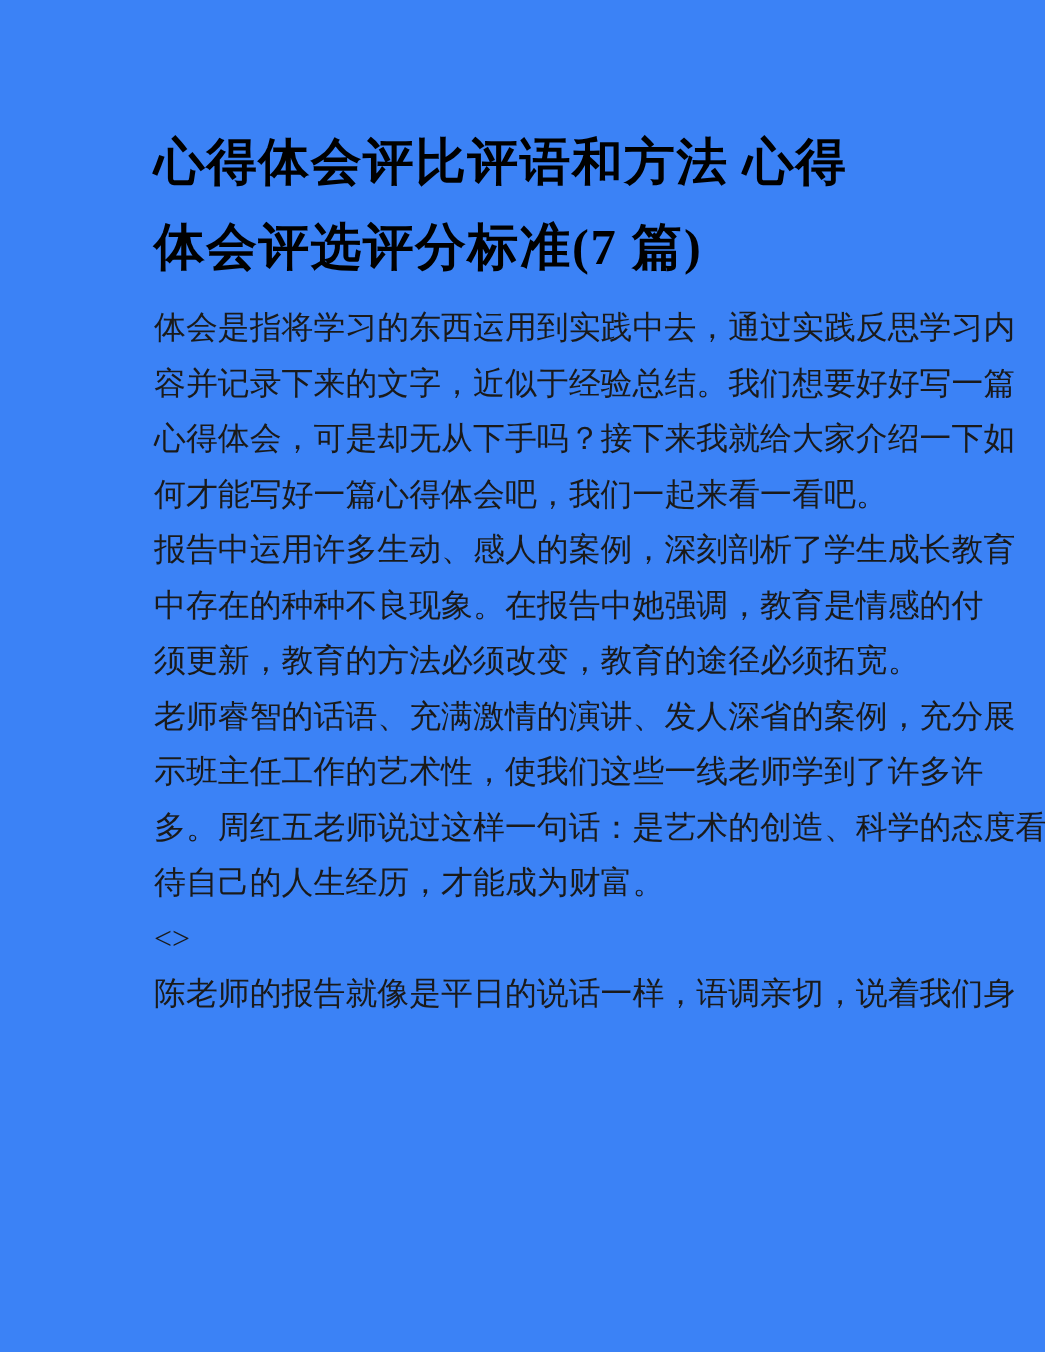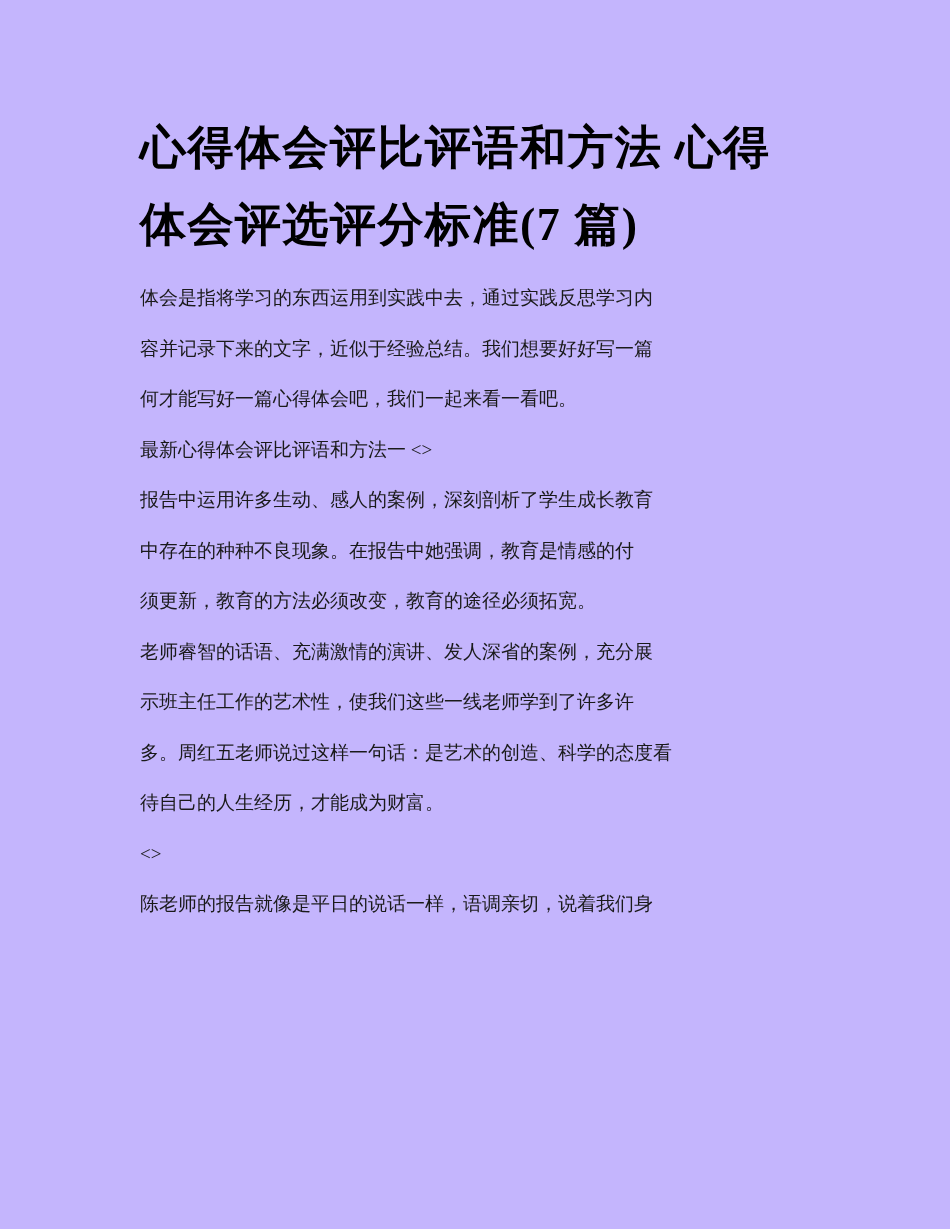--- a/index.html
+++ b/index.html
@@ -4,21 +4,21 @@
 <style>
   html, body {
     margin: 0;
     padding: 0;
     background: #ffffff;
   }
   .page {
     position: relative;
     width: 950px;
     height: 1229px;
-    background: #c4b5fd;
+    background: #3b82f6;
     overflow: hidden;
     font-family: "Liberation Serif", "DejaVu Serif", serif;
   }
   .content {
     position: absolute;
     left: 140px;
     top: 0;
     width: 690px;
   }
   .doc-title {
@@ -29,21 +29,21 @@
     line-height: 77px;
     letter-spacing: 1.5px;
     color: #000000;
     white-space: nowrap;
   }
   .title-line {
     display: block;
   }
   .doc-body {
     margin-top: 10px;
-    font-size: 19px;
+    font-size: 29px;
     line-height: 50.5px;
     color: #1a1a1a;
   }
   .body-line {
     display: block;
     white-space: nowrap;
   }
 </style>
 </head>
 <body>
@@ -52,22 +52,22 @@
   <div class="content">
 
     <h1 class="doc-title">
       <span class="title-line">心得体会评比评语和方法 心得</span>
       <span class="title-line">体会评选评分标准(7 篇)</span>
     </h1>
 
     <div class="doc-body">
       <span class="body-line">体会是指将学习的东西运用到实践中去，通过实践反思学习内</span>
       <span class="body-line">容并记录下来的文字，近似于经验总结。我们想要好好写一篇</span>
+      <span class="body-line">心得体会，可是却无从下手吗？接下来我就给大家介绍一下如</span>
       <span class="body-line">何才能写好一篇心得体会吧，我们一起来看一看吧。</span>
-      <span class="body-line">最新心得体会评比评语和方法一 &lt;&gt;</span>
       <span class="body-line">报告中运用许多生动、感人的案例，深刻剖析了学生成长教育</span>
       <span class="body-line">中存在的种种不良现象。在报告中她强调，教育是情感的付</span>
       <span class="body-line">须更新，教育的方法必须改变，教育的途径必须拓宽。</span>
       <span class="body-line">老师睿智的话语、充满激情的演讲、发人深省的案例，充分展</span>
       <span class="body-line">示班主任工作的艺术性，使我们这些一线老师学到了许多许</span>
       <span class="body-line">多。周红五老师说过这样一句话：是艺术的创造、科学的态度看</span>
       <span class="body-line">待自己的人生经历，才能成为财富。</span>
       <span class="body-line">&lt;&gt;</span>
       <span class="body-line">陈老师的报告就像是平日的说话一样，语调亲切，说着我们身</span>
     </div>

